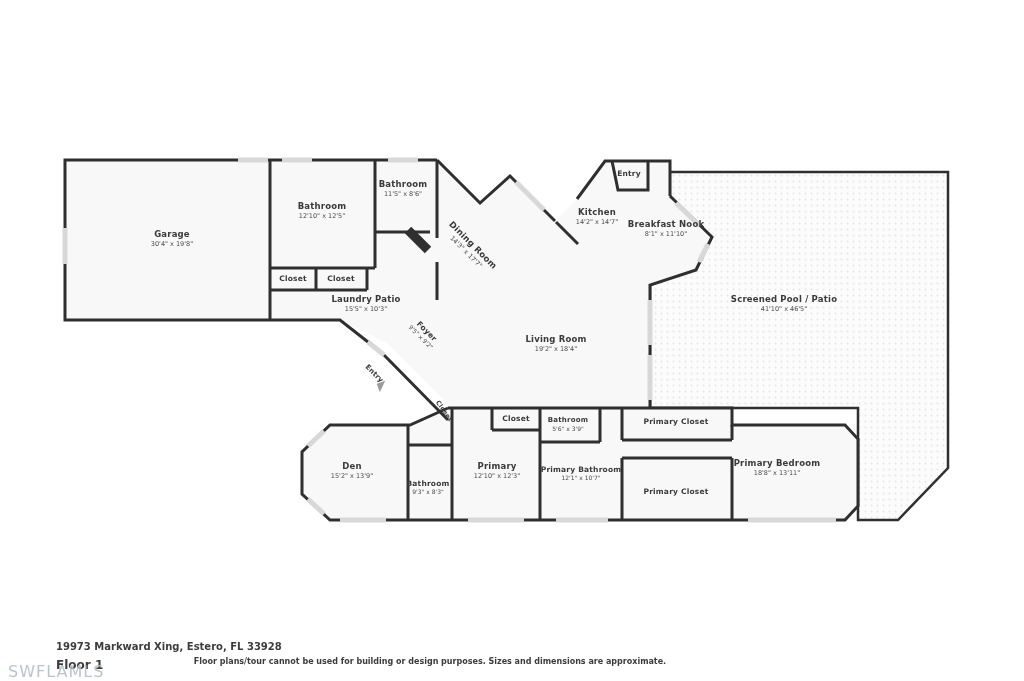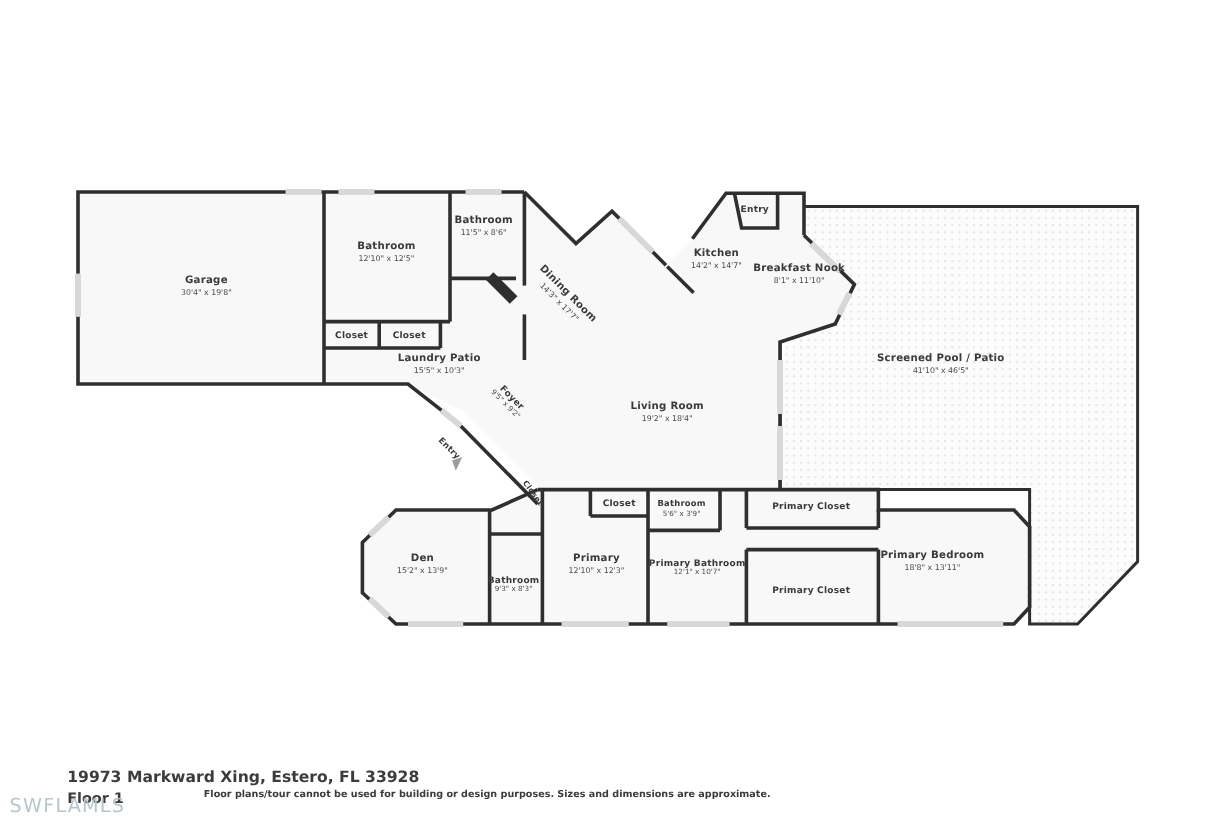--- a/index.html
+++ b/index.html
@@ -8,24 +8,24 @@
   #walls{position:absolute;left:0;top:0;}
   .lbl{position:absolute;transform:translate(-50%,-50%);text-align:center;white-space:nowrap;
     color:#3a3a3a;line-height:1.25;pointer-events:none;}
   .lbl .nm{display:block;font-size:8.5px;font-weight:bold;letter-spacing:.2px;}
   .lbl .dm{display:block;font-size:6.5px;font-weight:normal;color:#4a4a4a;}
   .rot45{transform:translate(-50%,-50%) rotate(45deg);}
   .rot55{transform:translate(-50%,-50%) rotate(55deg);}
   .entry-arrow{position:absolute;width:0;height:0;
     border-top:9px solid #9c9c9c;border-right:9px solid transparent;
     transform:rotate(-20deg);}
-  .footer-address{position:absolute;left:56px;top:641px;font-size:13px;font-weight:bold;color:#3c3c3c;}
+  .footer-address{position:absolute;left:56px;top:641px;font-size:10px;font-weight:bold;color:#3c3c3c;}
   .footer-floor{position:absolute;left:56px;top:658px;font-size:12px;font-weight:bold;color:#3c3c3c;}
   .watermark{position:absolute;left:8px;top:662px;font-size:16px;letter-spacing:1px;color:#b9c5cd;font-weight:normal;}
-  .disclaimer{position:absolute;left:0;top:657px;width:812px;text-align:center;font-size:8px;font-weight:bold;color:#3c3c3c;}
+  .disclaimer{position:absolute;left:0;top:657px;width:812px;text-align:center;font-size:8px;font-weight:bold;color:#3c3c3c;padding-left:24px;}
 </style>
 </head>
 <body>
 
 <div id="plan">
 
   <svg id="walls" width="1024" height="681" viewBox="0 0 1024 681">
     <defs>
       <pattern id="dots" width="6" height="6" patternUnits="userSpaceOnUse">
         <rect width="6" height="6" fill="#fcfcfc"></rect>

